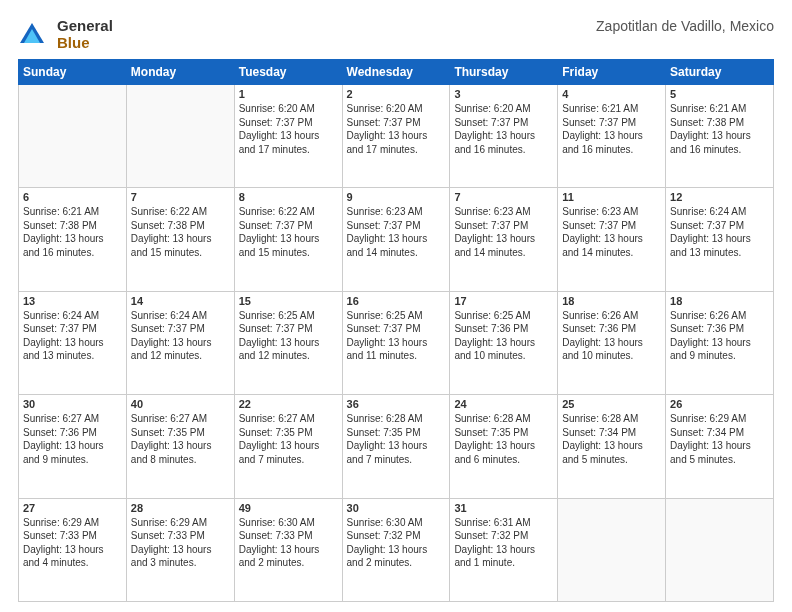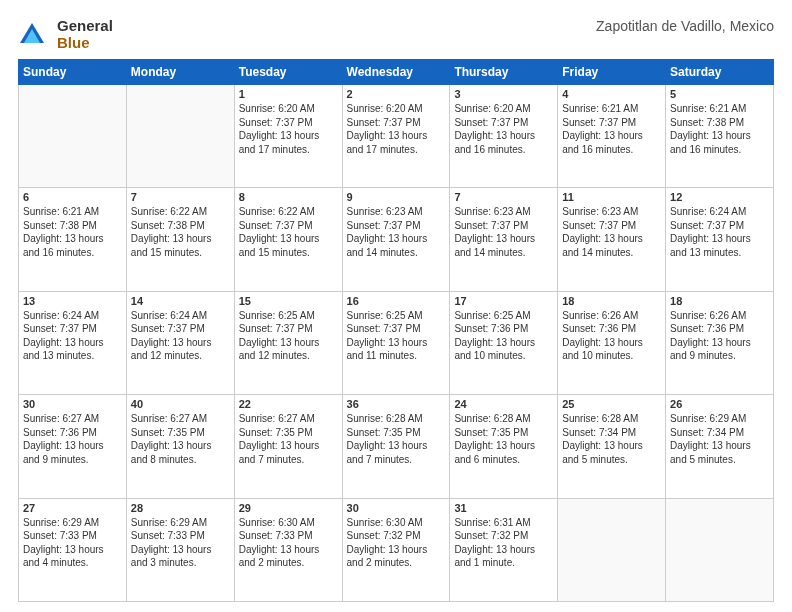--- a/index.html
+++ b/index.html
@@ -333,21 +333,21 @@
 and 4 minutes.</div>
           </td>
           <td>
             <div class="day-num">28</div>
             <div class="day-info" style="white-space: pre-line;">Sunrise: 6:29 AM
 Sunset: 7:33 PM
 Daylight: 13 hours
 and 3 minutes.</div>
           </td>
           <td>
-            <div class="day-num">29</div>
+            <div class="day-num">49</div>
             <div class="day-info" style="white-space: pre-line;">Sunrise: 6:30 AM
 Sunset: 7:33 PM
 Daylight: 13 hours
 and 2 minutes.</div>
           </td>
           <td>
             <div class="day-num">30</div>
             <div class="day-info" style="white-space: pre-line;">Sunrise: 6:30 AM
 Sunset: 7:32 PM
 Daylight: 13 hours

